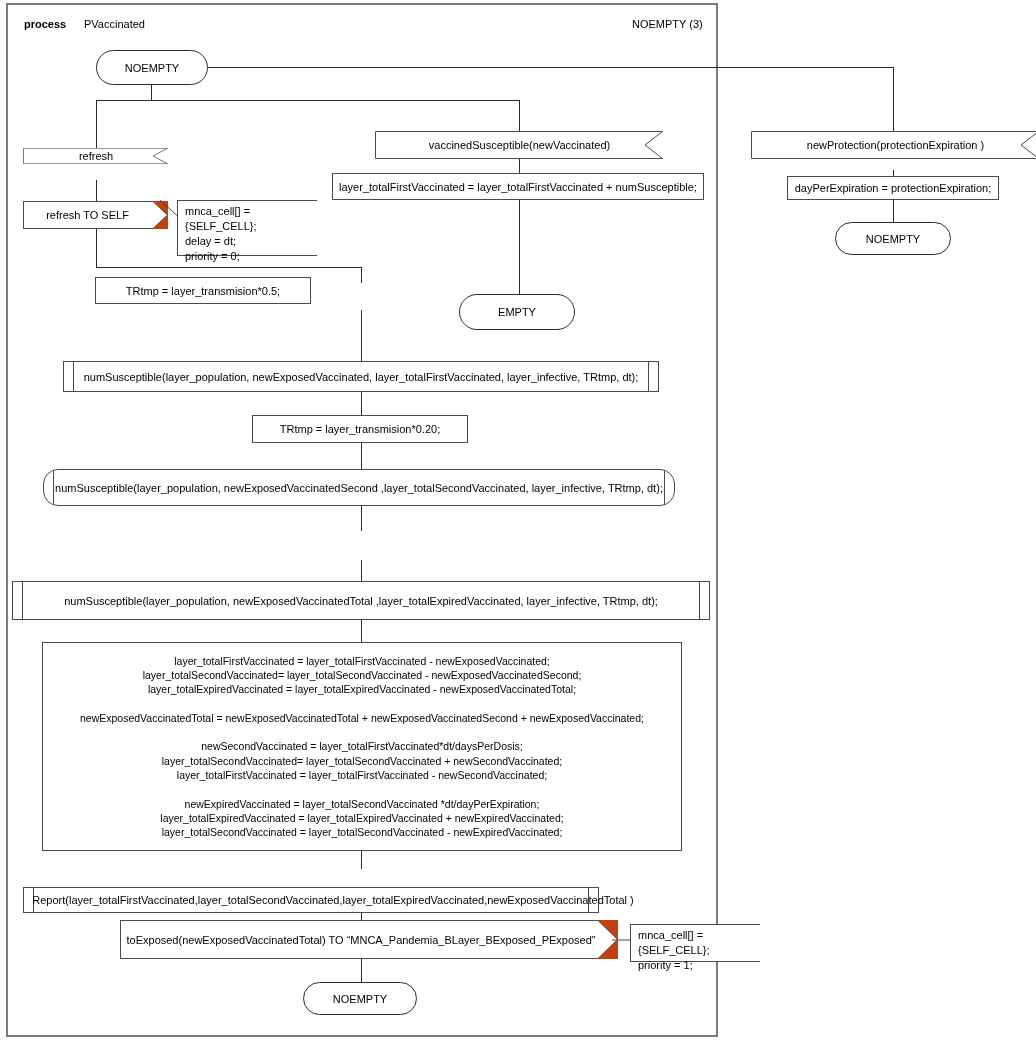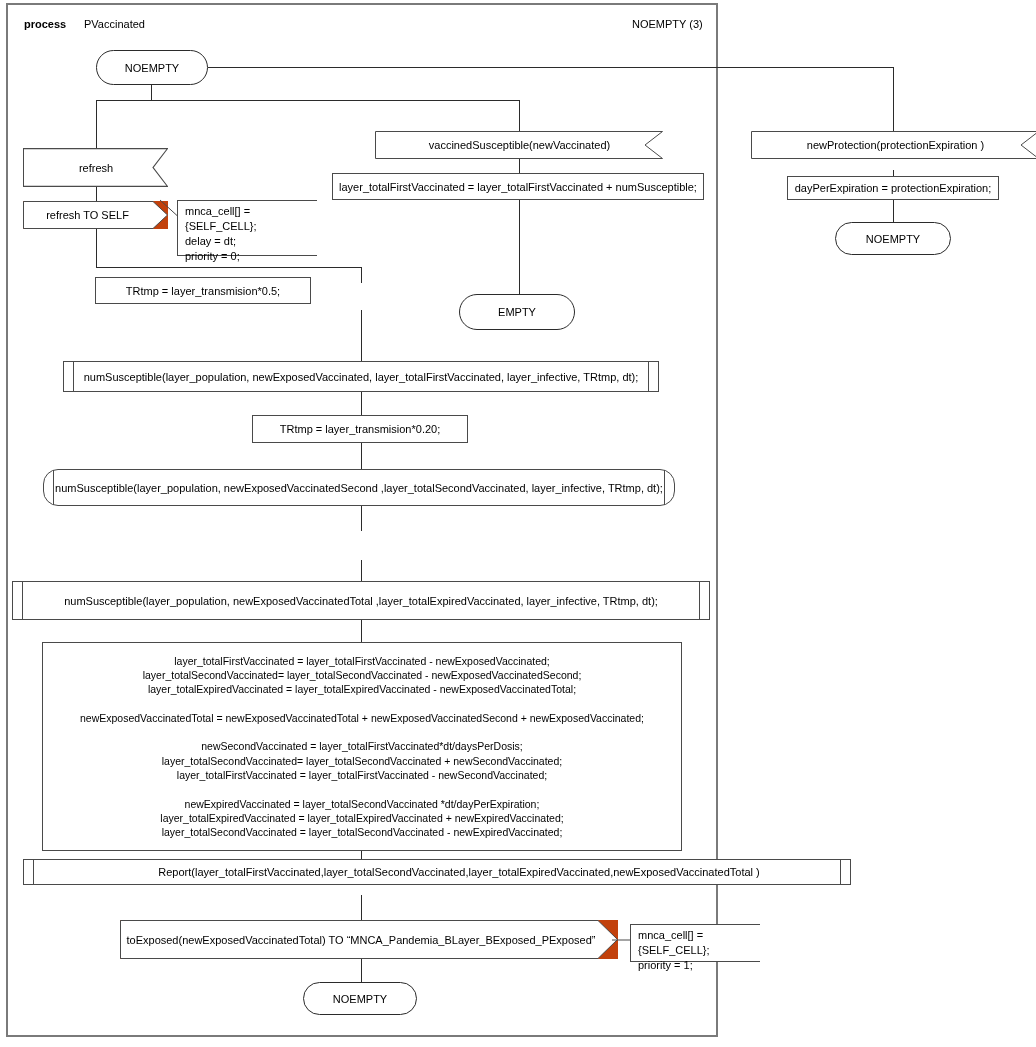--- a/index.html
+++ b/index.html
@@ -224,21 +224,21 @@
   <div class="ln lnv" style="left:519px; top:159px; height:14px;"></div>
 
   <div class="ln lnv" style="left:519px; top:200px; height:94px;"></div>
 
   <div class="ln lnv" style="left:893px; top:170px; height:6px;"></div>
 
   <div class="ln lnv" style="left:893px; top:198px; height:24px;"></div>
 
   <div class="state" style="left:96px; top:50px; width:112px; height:35px;">NOEMPTY</div>
 
-  <div class="inputsig" style="left:23px; top:148px; width:145px; height:39px;">
+  <div class="inputsig" style="left:23px; top:148px; width:145px; height:16px;">
     <svg viewBox="0 0 145 32" preserveAspectRatio="none">
       <path d="M0.5,0.5 H144.5 L130,16 L144.5,31.5 H0.5 Z" fill="#ffffff" stroke="#4a4a4a" stroke-width="1"></path>
     </svg>
     <span class="lbl">refresh</span>
   </div>
 
   <div class="outputsig" style="left:23px; top:201px; width:145px; height:28px;">
     <svg viewBox="0 0 145 28" preserveAspectRatio="none">
       <path d="M0.5,0.5 H130 L144.5,14 L130,27.5 H0.5 Z" fill="#ffffff" stroke="#4a4a4a" stroke-width="1"></path>
     </svg>
@@ -301,21 +301,21 @@
 newExposedVaccinatedTotal = newExposedVaccinatedTotal + newExposedVaccinatedSecond  + newExposedVaccinated;
 
 newSecondVaccinated = layer_totalFirstVaccinated*dt/daysPerDosis;
 layer_totalSecondVaccinated= layer_totalSecondVaccinated + newSecondVaccinated;
 layer_totalFirstVaccinated = layer_totalFirstVaccinated - newSecondVaccinated;
 
 newExpiredVaccinated = layer_totalSecondVaccinated *dt/dayPerExpiration;
 layer_totalExpiredVaccinated = layer_totalExpiredVaccinated + newExpiredVaccinated;
 layer_totalSecondVaccinated = layer_totalSecondVaccinated - newExpiredVaccinated;</div>
 
-  <div class="proccall" style="left:23px; top:859px; width:828px; height:26px;padding-left:44px;">
+  <div class="proccall" style="left:23px; top:887px; width:576px; height:26px;padding-left:44px;">
     <span class="lbl">Report(layer_totalFirstVaccinated,layer_totalSecondVaccinated,layer_totalExpiredVaccinated,newExposedVaccinatedTotal )</span>
   </div>
 
   <div class="outputsig" style="left:120px; top:920px; width:498px; height:39px;">
     <svg viewBox="0 0 498 39" preserveAspectRatio="none">
       <path d="M0.5,0.5 H478 L497.5,19.5 L478,38.5 H0.5 Z" fill="#ffffff" stroke="#4a4a4a" stroke-width="1"></path>
     </svg>
     <span class="lbl">toExposed(newExposedVaccinatedTotal) TO “MNCA_Pandemia_BLayer_BExposed_PExposed”</span>
   </div>
 

